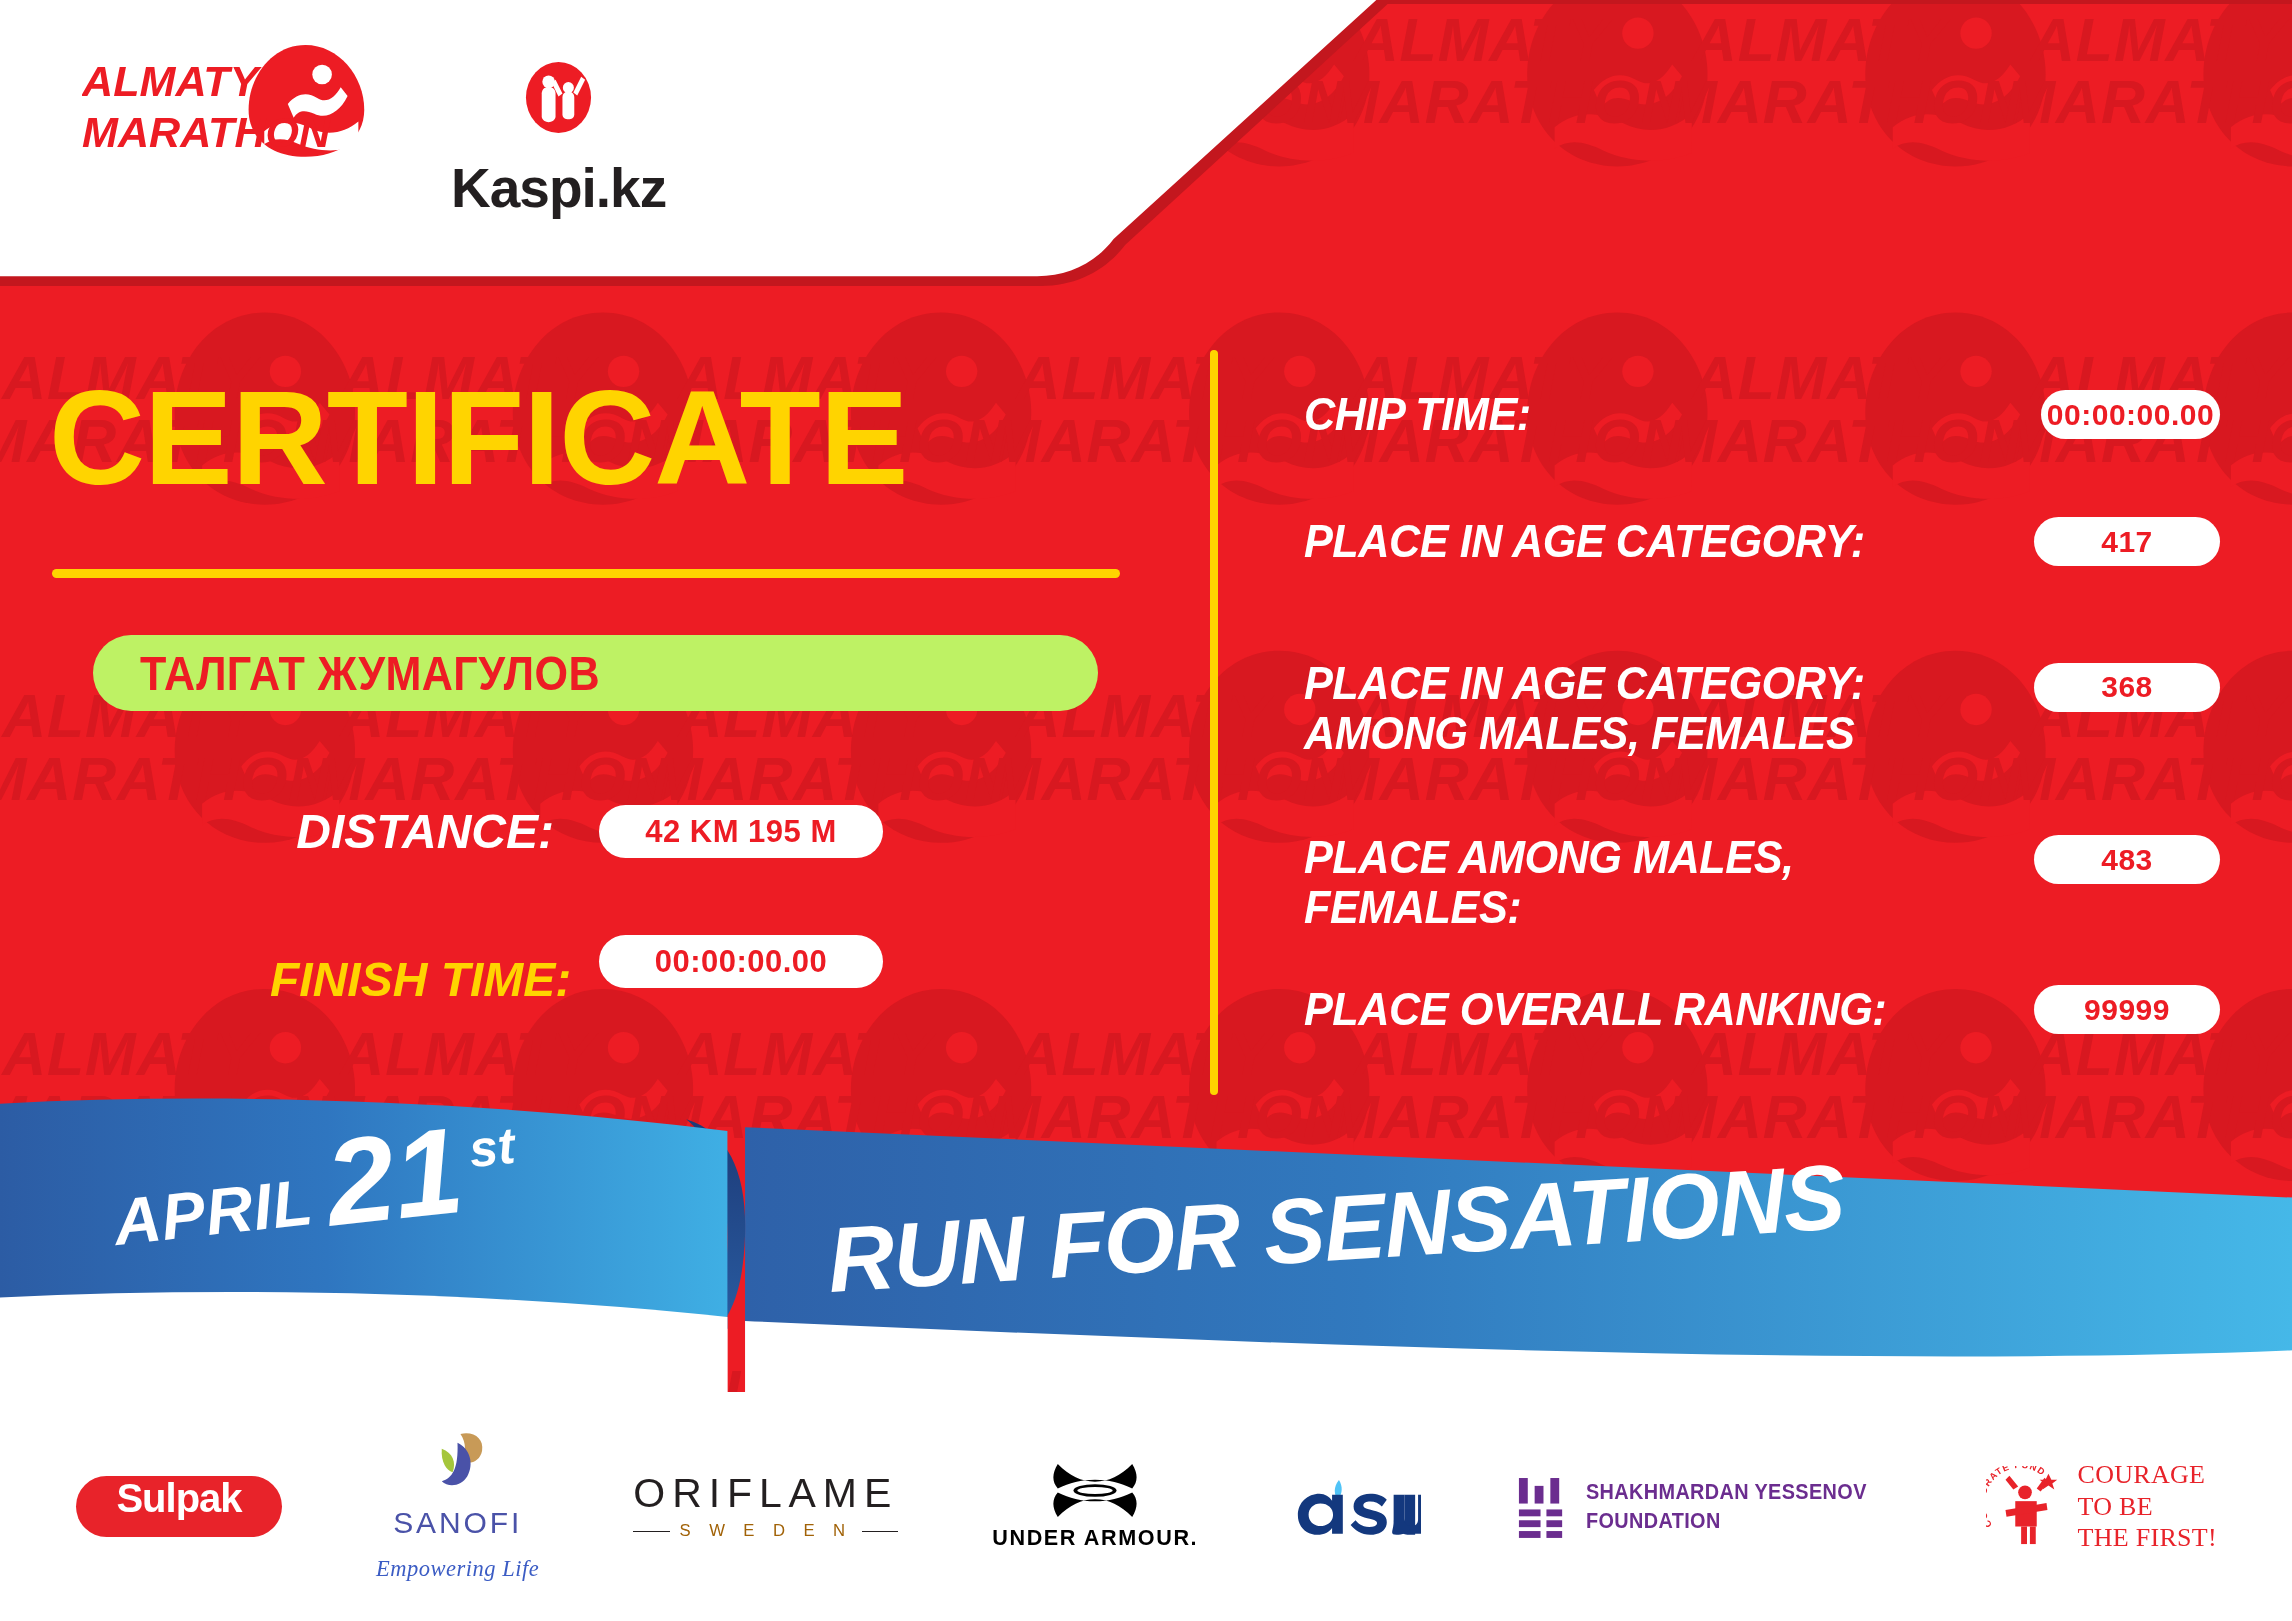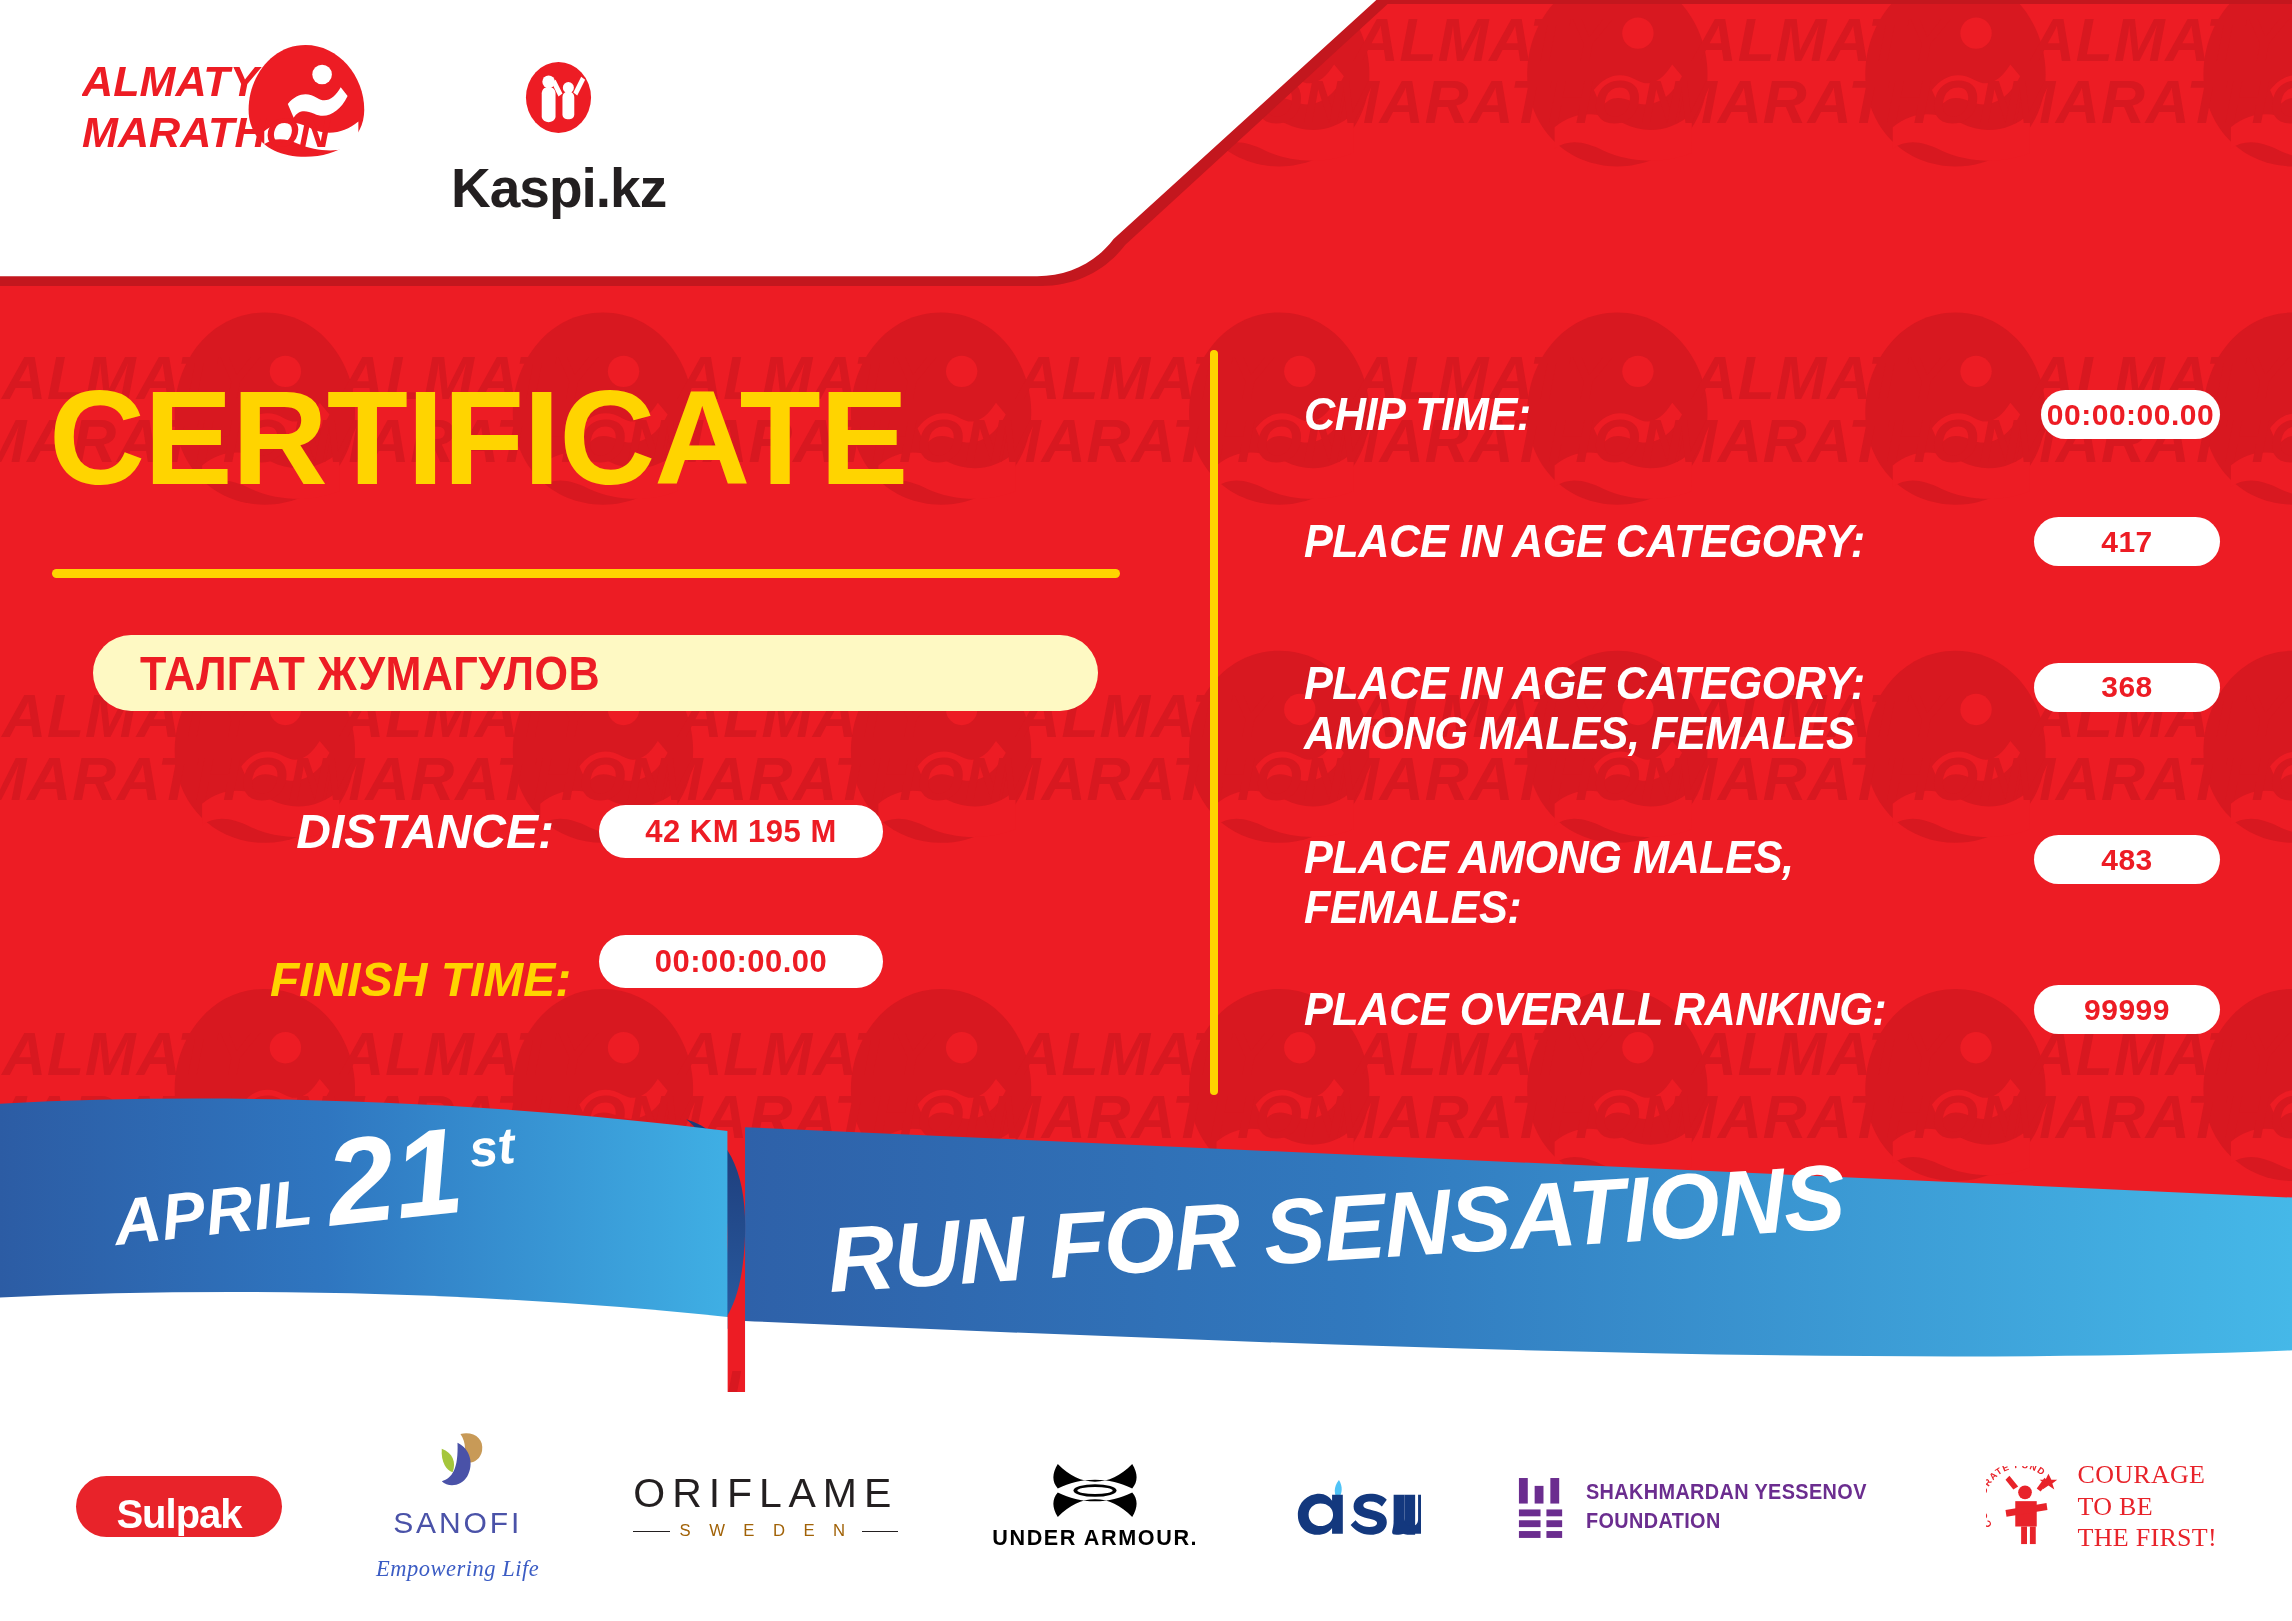--- a/index.html
+++ b/index.html
@@ -47,21 +47,21 @@
     font-weight:bold; font-size:133px; line-height:1;
     color:#FFD400; letter-spacing:-1px;
     white-space:nowrap;
   }
   .title-rule{
     position:absolute; left:52px; top:569px; width:1068px; height:8.8px;
     background:#FFD400; border-radius:4.9px;
   }
   .name-pill{
     position:absolute; left:93px; top:635px; width:1005px; height:76px;
-    background:#fef9c3; border-radius:38px;
+    background:#bef264; border-radius:38px;
     display:flex; align-items:center;
   }
   .name-text{
     margin-left:47px;
     font-family:"Liberation Sans", sans-serif;
     font-weight:bold; font-size:49px; color:#ED1C24;
     letter-spacing:0.5px;
     transform:scaleX(.88); transform-origin:left center;
     white-space:nowrap;
   }
@@ -165,21 +165,21 @@
     position:absolute; left:0; top:1392px; width:2293px; height:229px;
     background:#ffffff;
     display:flex; align-items:center; justify-content:space-between;
     padding:0 76px;
   }
   .sp{ display:flex; align-items:center; justify-content:center; }
 
   .sulpak{
     background:#E8232A; border-radius:45px;
     width:206px; height:61px;
-    display:flex; align-items:flex-end; justify-content:center;
+    display:flex; align-items:flex-start; justify-content:center;
   }
   .sulpak span{
     font-family:"Liberation Sans", sans-serif;
     font-weight:bold; font-size:40px; color:#fff; letter-spacing:-1px;
   }
 
   .sanofi{ display:flex; flex-direction:column; align-items:center; gap:16px; }
   .sanofi-word{
     font-family:"Liberation Sans", sans-serif;
     font-size:30px; color:#4A52A8; letter-spacing:2.9px;

